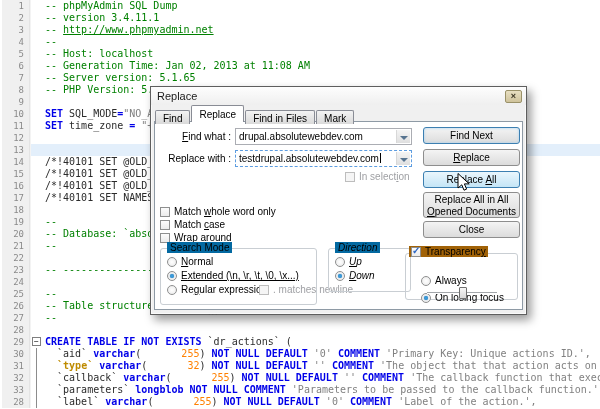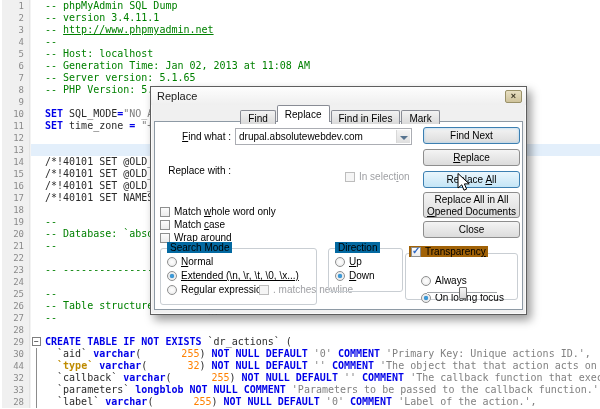--- a/index.html
+++ b/index.html
@@ -35,31 +35,31 @@
   .dialog { position:absolute; left:150px; top:86px; width:377px; height:229px;
             background:#F0F0F0; border:1px solid #5E5E5E;
             box-shadow: inset 0 0 0 1px #FAFAFA, 4px 5px 9px rgba(0,0,0,0.40);
             font-size:10px; color:#000; z-index:10; }
   .tbar { height:18px; background:linear-gradient(#FDFDFD,#EFEFEF);
           padding:3px 4px 0 6px; font-size:11px; color:#1A1A1A; position:relative; }
   .closebtn { position:absolute; right:4px; top:3px; width:17px; height:13px;
               background:linear-gradient(#E8DFC2,#CFC39B); border:1px solid #9A9168;
               border-radius:2px; text-align:center; line-height:11px; font-size:9px;
               color:#3A3423; font-weight:bold; }
-  .tabs { height:16px; padding-left:4px; position:relative; z-index:3;text-align:center; }
+  .tabs { height:16px; padding-left:4px; position:relative; z-index:3; }
   .tab { display:inline-block; padding:2px 7px 2px; font-size:10px;
          border:1px solid #898C95; border-bottom:none; border-radius:2px 2px 0 0;
          background:linear-gradient(#F3F3F3,#DADADA); margin-right:1px;
          position:relative; top:2px; height:14px; vertical-align:bottom; }
   .tab.active { background:#fff; top:0; height:17px; padding-top:3px; z-index:4; }
   .page { position:absolute; left:3px; right:3px; top:34px; bottom:4px;
           background:#fff; border:1px solid #8E9AA5; }
   .lab { position:absolute; font-size:10px; }
   .lab-find { top:9px; left:0; width:76px; text-align:right; }
-  .lab-repl { top:31px; left:0; width:76px; text-align:right;margin-top:12px; }
+  .lab-repl { top:31px; left:0; width:76px; text-align:right; }
   .combo { position:absolute; left:80px; width:177px; height:17px; background:#fff;
            border:1px solid #ABADB3; }
   .combo1 { top:6px; }
   .combo2 { top:28px; border:1px dashed #5E9DE0; }
   .combo-text { position:absolute; left:3px; top:2px; font-size:10px; white-space:nowrap; }
   .caret { display:inline-block; width:1px; height:10px; background:#000;
            vertical-align:-1px; margin-left:1px; }
   .combo-arrow { position:absolute; right:1px; top:1px; bottom:1px; width:14px;
                  background:linear-gradient(#F4F4F4,#DFDFDF); border-left:1px solid #D8D8D8; }
   .combo-arrow::after { content:""; position:absolute; left:3px; top:6px;
@@ -247,21 +247,21 @@
       <span class="code"><span class="c-kw">CREATE TABLE IF NOT EXISTS</span><span class="c-id"> `dr_actions` (</span></span>
     </div>
     <div class="row">
       <span class="gut">30</span>
       <span class="fold">
         <span class="fline"></span>
       </span>
       <span class="code"><span class="c-id">  `aid` </span><span class="c-kw">varchar</span><span class="c-id">(</span><span class="c-num">255</span><span class="c-id">) </span><span class="c-kw">NOT NULL DEFAULT</span><span class="c-str"> '0' </span><span class="c-kw">COMMENT</span><span class="c-str"> 'Primary Key: Unique actions ID.',</span></span>
     </div>
     <div class="row">
-      <span class="gut">44</span>
+      <span class="gut">31</span>
       <span class="fold">
         <span class="fline"></span>
       </span>
       <span class="code"><span class="c-id">  </span><span class="c-typ">`type`</span><span class="c-id"> </span><span class="c-kw">varchar</span><span class="c-id">(</span><span class="c-num">32</span><span class="c-id">) </span><span class="c-kw">NOT NULL DEFAULT</span><span class="c-str"> '' </span><span class="c-kw">COMMENT</span><span class="c-str"> 'The object that that action acts on (node, user, comme</span></span>
     </div>
     <div class="row">
       <span class="gut">32</span>
       <span class="fold">
         <span class="fline"></span>
       </span>
@@ -291,20 +291,24 @@
   <div class="tabs"><span class="tab">Find</span><span class="tab active">Replace</span><span class="tab">Find in Files</span><span class="tab">Mark</span></div>
   <div class="page">
 
     <span class="lab lab-find"><u>F</u>ind what :</span>
     <div class="combo combo1">
       <span class="combo-text">drupal.absolutewebdev.com</span>
       <span class="combo-arrow"></span>
     </div>
 
     <span class="lab lab-repl">Replace with :</span>
+    <div class="combo combo2">
+      <span class="combo-text"><span>testdrupal.absolutewebdev.com</span><span class="caret"></span></span>
+      <span class="combo-arrow"></span>
+    </div>
 
     <div class="btn btn-default" style="top:5px;">Find Next</div>
     <div class="btn" style="top:27px;"><u>R</u>eplace</div>
     <div class="btn btn-hover" style="top:49px;">Replace <u>A</u>ll</div>
     <div class="btn btn-big" style="top:70px;">Replace All in All <u>O</u>pened Documents</div>
     <div class="btn" style="top:99px;">Close</div>
 
     <div class="check" style="left:190px; top:49px;">
       <span class="cbox disabled"></span><span class="dis">In select<u>i</u>on</span>
     </div>
@@ -328,21 +332,21 @@
         <span class="rdot sel"></span><span><u>E</u>xtended (\n, \r, \t, \0, \x...)</span>
       </div>
       <div class="radio" style="left:6px; top:35px; position:absolute;">
         <span class="rdot"></span><span>Re<u>g</u>ular expression</span>
       </div>
       <div class="check" style="left:98px; top:35px; position:absolute;">
         <span class="cbox disabled"></span><span class="dis">. matches newline</span>
       </div>
     </div>
 
-    <div class="gbox" style="left:173px; top:126px; width:75px; height:44px;">
+    <div class="gbox" style="left:173px; top:126px; width:83px; height:44px;font-style:italic;">
       <span class="gbox-title">Direction</span>
       <div class="radio" style="left:6px; top:7px; position:absolute;">
         <span class="rdot"></span><span><u>U</u>p</span>
       </div>
       <div class="radio" style="left:6px; top:21px; position:absolute;">
         <span class="rdot sel"></span><span><u>D</u>own</span>
       </div>
     </div>
 
     <div class="gbox" style="left:250px; top:131px; width:113px; height:47px;"></div>

